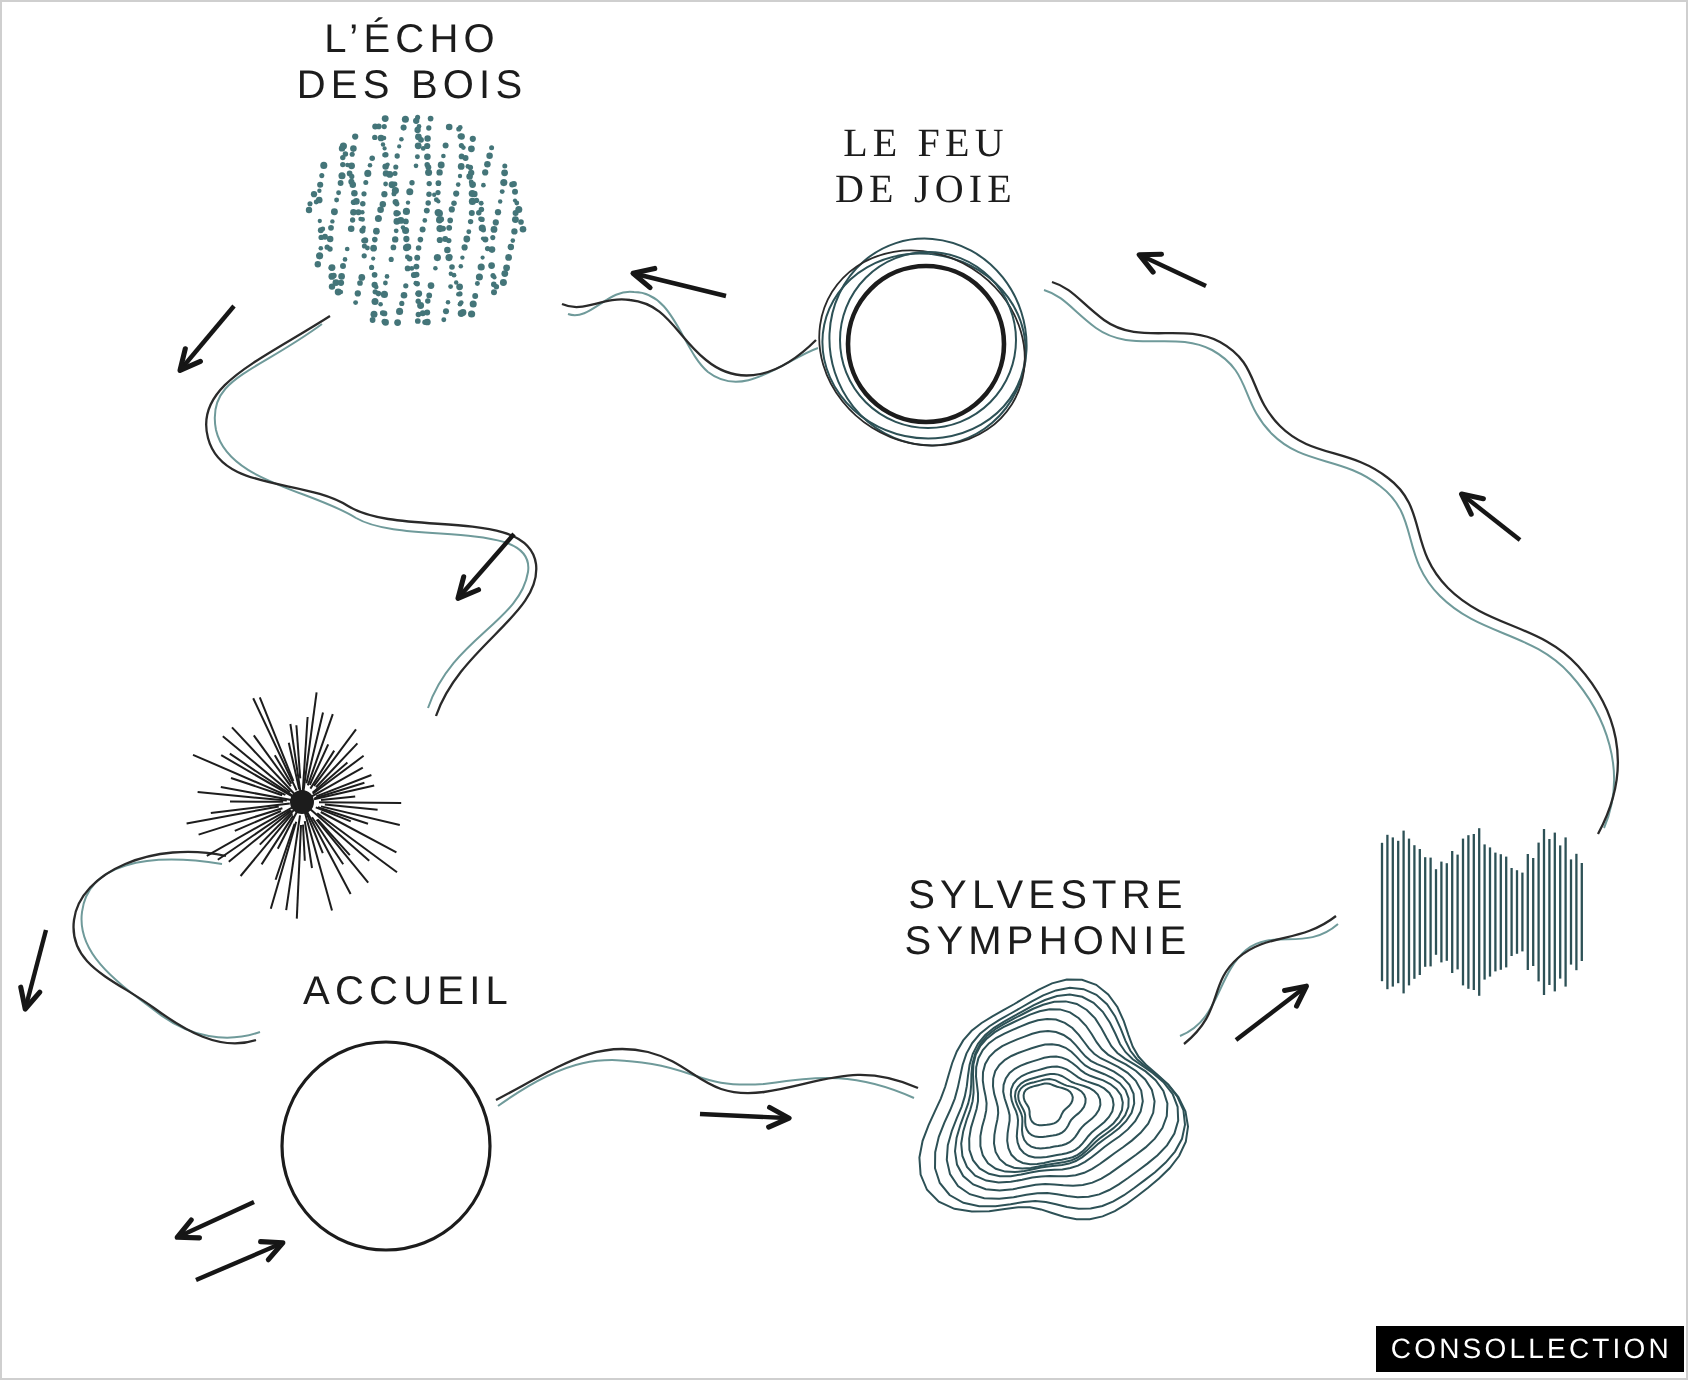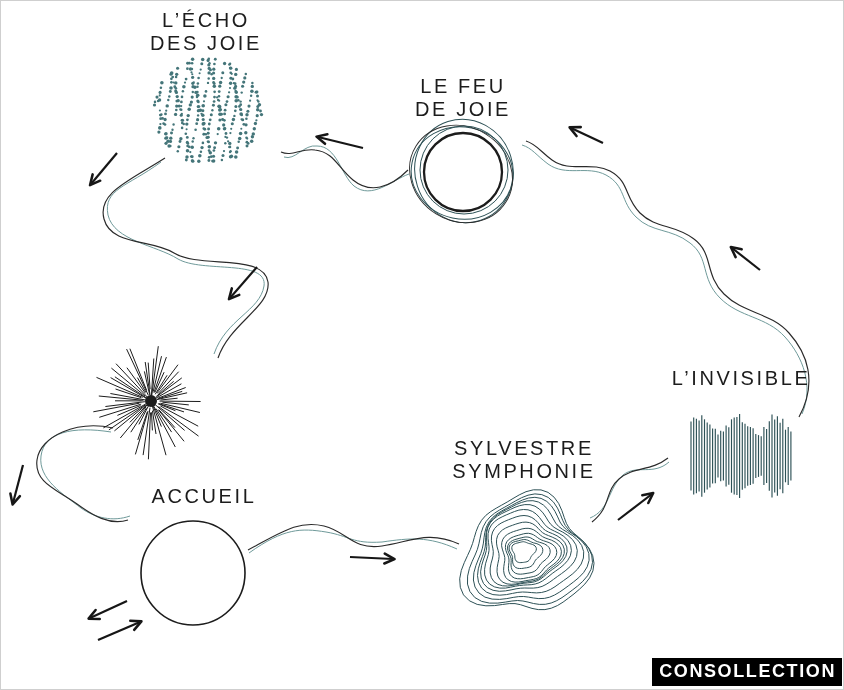--- a/index.html
+++ b/index.html
@@ -31,21 +31,21 @@
   .ring-ink  { stroke:var(--wire-ink,#2a2a2a); stroke-width:0.9; fill:none; }
   .wire-ink  { stroke:var(--wire-ink,#2a2a2a); stroke-width:1.15; fill:none; }
   .wire-teal { stroke:var(--wire-teal,#6f9a9a); stroke-width:1; fill:none; }
   .arrow     { stroke:var(--arrow,#161616); stroke-width:2.2; fill:none; }
   #ah path   { stroke:var(--arrow,#161616); }
   .accueil-ring { stroke:var(--ink,#1c1c1c); stroke-width:1.6; fill:none; }
 
   .watermark {
     position:absolute; right:1px; bottom:3px;
     background:var(--wm-bg,#000000); color:var(--wm-fg,#ffffff);
-    font-size:18px; font-weight:bold; letter-spacing:1.6px;
+    font-size:14px; font-weight:normal; letter-spacing:1.6px;
     padding:3px 6px 4px 7px;
     margin-left:12px;
   }
 </style>
 </head>
 <body>
 
 <div class="canvas">
 
   <svg class="art" width="844" height="690" viewBox="0 0 844 690">
@@ -568,31 +568,28 @@
 
   <div class="station-label" style="left:192px; top:484px;margin-left:11px;">
     <div>ACCUEIL</div>
   </div>
 
   <div class="station-label" style="left:523px; top:436px;">
     <div>SYLVESTRE</div>
     <div>SYMPHONIE</div>
   </div>
 
-  <div class="station-label" style="left:740px; top:366px;">
-    <div>L’INVISIBLE</div>
-  </div>
-
-  <div class="station-label" style="left:462px; top:74px;">
+
+  <div class="station-label" style="left:462px; top:60px;font-family:Liberation Serif, serif;">
     <div>LE FEU</div>
     <div>DE JOIE</div>
   </div>
 
   <div class="station-label" style="left:205px; top:8px;">
     <div>L’ÉCHO</div>
-    <div>DES JOIE</div>
+    <div>DES BOIS</div>
   </div>
 
   <div class="station-label" style="left:150px; top:286px;">
   </div>
 
   <div class="watermark">CONSOLLECTION</div>
 </div>
 
 </body></html>

